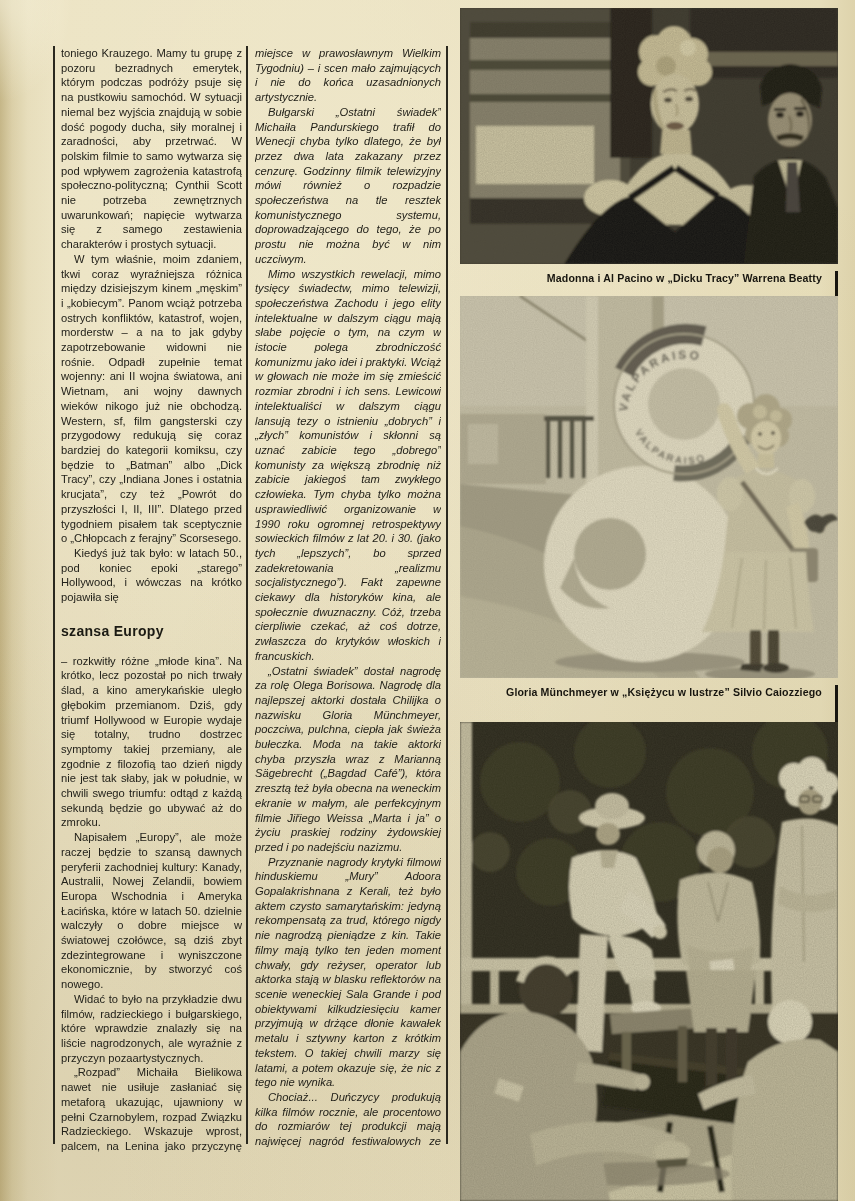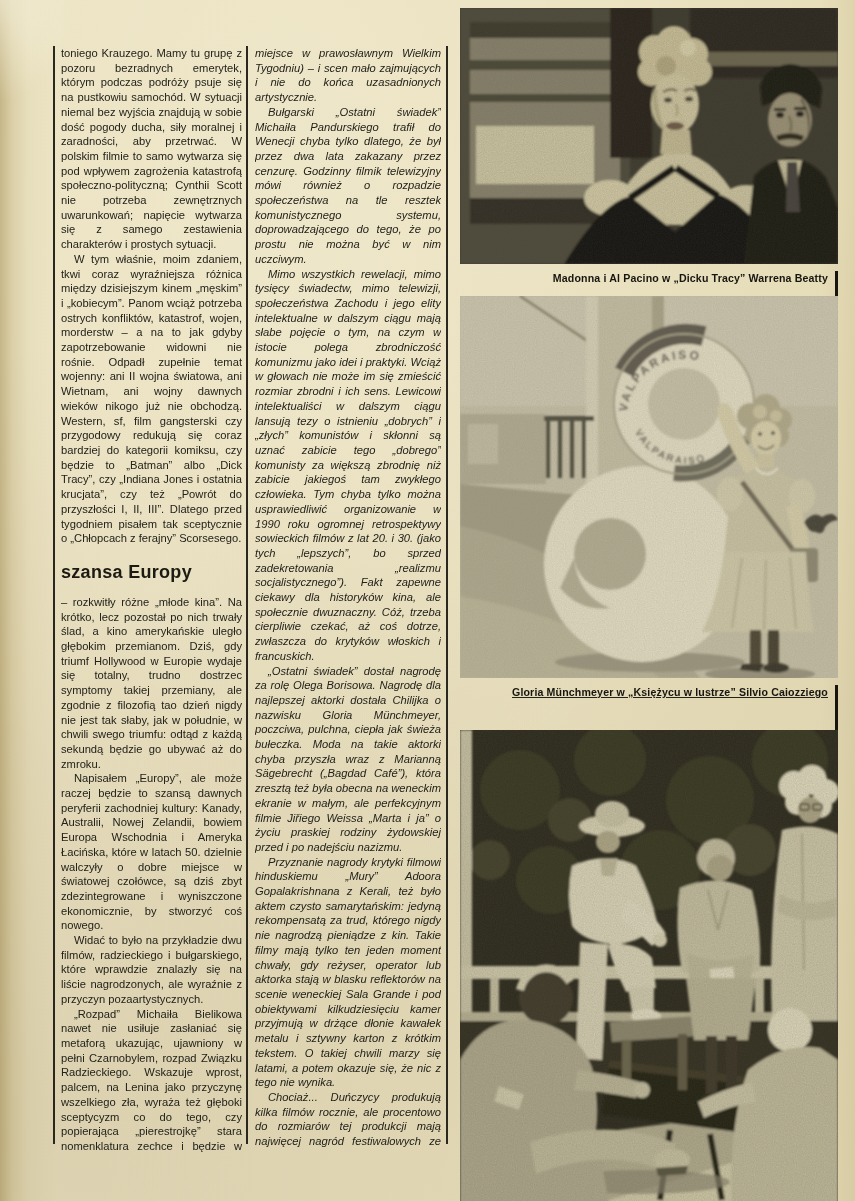--- a/index.html
+++ b/index.html
@@ -24,52 +24,53 @@
   .col{
     position:absolute;top:46px;height:1106px;overflow:hidden;
     font-size:11.2px;line-height:14.7px;text-align:justify;
     hyphens:auto;-webkit-hyphens:auto;
   }
   .col1{left:61px;width:181px;}
   .col2{left:255px;width:186px;font-style:italic;}
   .col p{margin:0;text-indent:13px;}
   .col p.cont{text-indent:0;}
   .col h2{
-    font-size:18px;line-height:23px;font-weight:700;
+    font-size:14px;line-height:23px;font-weight:700;
     letter-spacing:.3px;color:#1b1a13;
     margin:15px 0 11px;text-align:left;text-indent:0;
   }
   .photos{position:absolute;left:460px;top:8px;width:378px;}
   figure{margin:0;padding:0;}
   figure svg{display:block;width:378px;}
   .caption-group{
-    display:flex;justify-content:flex-end;align-items:stretch;gap:7px;
+    display:flex;justify-content:flex-end;align-items:stretch;gap:13px;
     padding-top:7px;box-sizing:border-box;
   }
   .cap1{height:32px;}
-  .cap2{height:52px;text-decoration:underline;}
+  .cap2{height:44px;}
   .caption-lines{display:flex;flex-direction:column;justify-content:space-between;text-align:right;}
   .caption-line{
     font-size:10.6px;font-weight:700;color:#17150f;line-height:14px;letter-spacing:.15px;
     white-space:nowrap;
   }
   .capbar{width:3px;background:#17150f;}
 </style>
 </head>
 <body>
 
 <div class="page">
 
   <div class="rule r1"></div>
   <div class="rule r2"></div>
   <div class="rule r3"></div>
 
   <div class="col col1">
     <p class="cont">toniego Krauzego. Mamy tu grupę z pozoru bezradnych emerytek, którym podczas podróży psuje się na pustkowiu samochód. W sytuacji niemal bez wyjścia znajdują w sobie dość pogody ducha, siły moralnej i zaradności, aby przetrwać. W polskim filmie to samo wytwarza się pod wpływem zagrożenia katastrofą społeczno-polityczną; Cynthii Scott nie potrzeba zewnętrznych uwarunkowań; napięcie wytwarza się z samego zestawienia charakterów i prostych sytuacji.</p>
     <p>W tym właśnie, moim zdaniem, tkwi coraz wyraźniejsza różnica między dzisiejszym kinem „męskim” i „kobiecym”. Panom wciąż potrzeba ostrych konfliktów, katastrof, wojen, morderstw – a na to jak gdyby zapotrzebowanie widowni nie rośnie. Odpadł zupełnie temat wojenny: ani II wojna światowa, ani Wietnam, ani wojny dawnych wieków nikogo już nie obchodzą. Western, sf, film gangsterski czy przygodowy redukują się coraz bardziej do kategorii komiksu, czy będzie to „Batman” albo „Dick Tracy”, czy „Indiana Jones i ostatnia krucjata”, czy też „Powrót do przyszłości I, II, III”. Dlatego przed tygodniem pisałem tak sceptycznie o „Chłopcach z ferajny” Scorsesego.</p>
+    <p>Kiedyś już tak było: w latach 50., pod koniec epoki „starego” Hollywood, i wówczas na krótko pojawiła się</p>
     <h2>szansa Europy</h2>
     <p class="cont">– rozkwitły różne „młode kina”. Na krótko, lecz pozostał po nich trwały ślad, a kino amerykańskie uległo głębokim przemianom. Dziś, gdy triumf Hollywood w Europie wydaje się totalny, trudno dostrzec symptomy takiej przemiany, ale zgodnie z filozofią tao dzień nigdy nie jest tak słaby, jak w południe, w chwili swego triumfu: odtąd z każdą sekundą będzie go ubywać aż do zmroku.</p>
     <p>Napisałem „Europy”, ale może raczej będzie to szansą dawnych peryferii zachodniej kultury: Kanady, Australii, Nowej Zelandii, bowiem Europa Wschodnia i Ameryka Łacińska, które w latach 50. dzielnie walczyły o dobre miejsce w światowej czołówce, są dziś zbyt zdezintegrowane i wyniszczone ekonomicznie, by stworzyć coś nowego.</p>
     <p>Widać to było na przykładzie dwu filmów, radzieckiego i bułgarskiego, które wprawdzie znalazły się na liście nagrodzonych, ale wyraźnie z przyczyn pozaartystycznych.</p>
     <p>„Rozpad” Michaiła Bielikowa nawet nie usiłuje zasłaniać się metaforą ukazując, ujawniony w pełni Czarnobylem, rozpad Związku Radzieckiego. Wskazuje wprost, palcem, na Lenina jako przyczynę wszelkiego zła, wyraża też głęboki sceptycyzm co do tego, czy popierająca „pierestrojkę” stara nomenklatura zechce i będzie w stanie podjąć dzieło naprawy. W tym ostatnim film Bielikowa, kręcony od 1986 roku, okazał się wręcz proroczy, jak to dowiodły wypadki lata 1990.</p>
 
   </div>
 
   <div class="col col2">
     <p class="cont">miejsce w prawosławnym Wielkim Tygodniu) – i scen mało zajmujących i nie do końca uzasadnionych artystycznie.</p>

